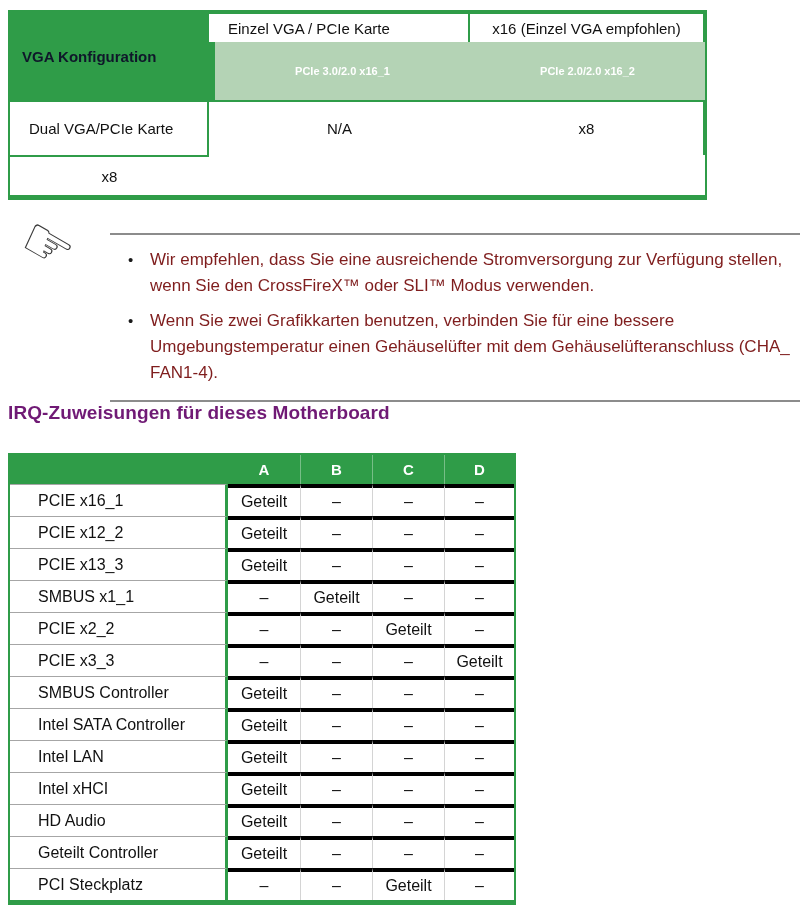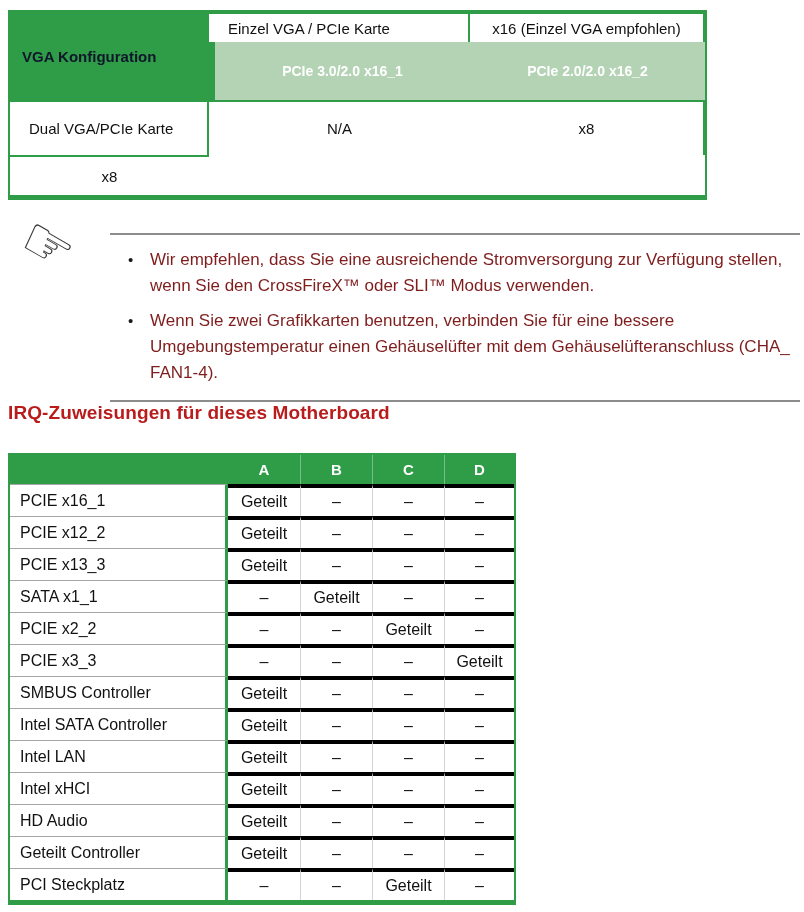--- a/index.html
+++ b/index.html
@@ -32,21 +32,21 @@
   }
   .vga-group-header {
     grid-column: 2 / 4; grid-row: 1;
     background: var(--green);
     color: #fff; font-weight: bold; font-size: 15px;
     display: flex; align-items: center; justify-content: center;
   }
   .vga-sub { 
     grid-row: 2;
     background: var(--lightgreen);
-    color: #fff; font-weight: bold; font-size: 14px;
+    color: #fff; font-weight: bold; font-size: 11px;
     display: flex; align-items: center; justify-content: center;
   }
   .vga-sub.first { grid-column: 2; border-left: 6px solid var(--green); }
   .vga-sub.second { grid-column: 3; }
   .vga-cell {
     background: #fff; color: #111;
     font-size: 15px;
     display: flex; align-items: center;
     border-top: 2px solid var(--green);
   }
@@ -83,21 +83,21 @@
   .note-text {
     flex: 1;
     font-size: 17px; line-height: 26px;
     white-space: pre-line;
     color: #7f1d1d;
   }
 
   
   .irq-heading {
     position: absolute; left: 8px; top: 402px;
-    font-size: 19px; font-weight: bold; color: #b91c1c;
+    font-size: 19px; font-weight: bold; color: #701a75;
     letter-spacing: 0.1px;
   }
 
   
   .irq-table {
     position: absolute; left: 8px; top: 453px;
     width: 508px;
     display: grid;
     grid-template-columns: 218px 72px 72px 72px 70px;
     grid-auto-rows: 32px;
@@ -108,21 +108,21 @@
   }
   .irq-th {
     background: var(--green);
     color: #fff; font-weight: bold; font-size: 15px;
     display: flex; align-items: center; justify-content: center;
   }
   .irq-th.sep { border-left: 1px solid rgba(255,255,255,0.35); }
   .irq-label {
     background: #fff; color: #111; font-size: 16px;
     display: flex; align-items: center;
-    padding-left: 10px;
+    padding-left: 28px;
     border-right: 3px solid var(--green);
     border-top: 1px solid #a6a6a6;
   }
   .irq-cell {
     background: #fff; color: #111; font-size: 16px;
     display: flex; align-items: center; justify-content: center;
     border-top: 4px solid #000000;
   }
   .irq-cell.sep { border-left: 1px solid #d4d4d4; }
 
@@ -184,21 +184,21 @@
   <div class="irq-cell sep">–</div>
   <div class="irq-cell sep">–</div>
   <div class="irq-cell sep">–</div>
 
   <div class="irq-label">PCIE x13_3</div>
   <div class="irq-cell">Geteilt</div>
   <div class="irq-cell sep">–</div>
   <div class="irq-cell sep">–</div>
   <div class="irq-cell sep">–</div>
 
-  <div class="irq-label">SATA x1_1</div>
+  <div class="irq-label">SMBUS x1_1</div>
   <div class="irq-cell">–</div>
   <div class="irq-cell sep">Geteilt</div>
   <div class="irq-cell sep">–</div>
   <div class="irq-cell sep">–</div>
 
   <div class="irq-label">PCIE x2_2</div>
   <div class="irq-cell">–</div>
   <div class="irq-cell sep">–</div>
   <div class="irq-cell sep">Geteilt</div>
   <div class="irq-cell sep">–</div>

